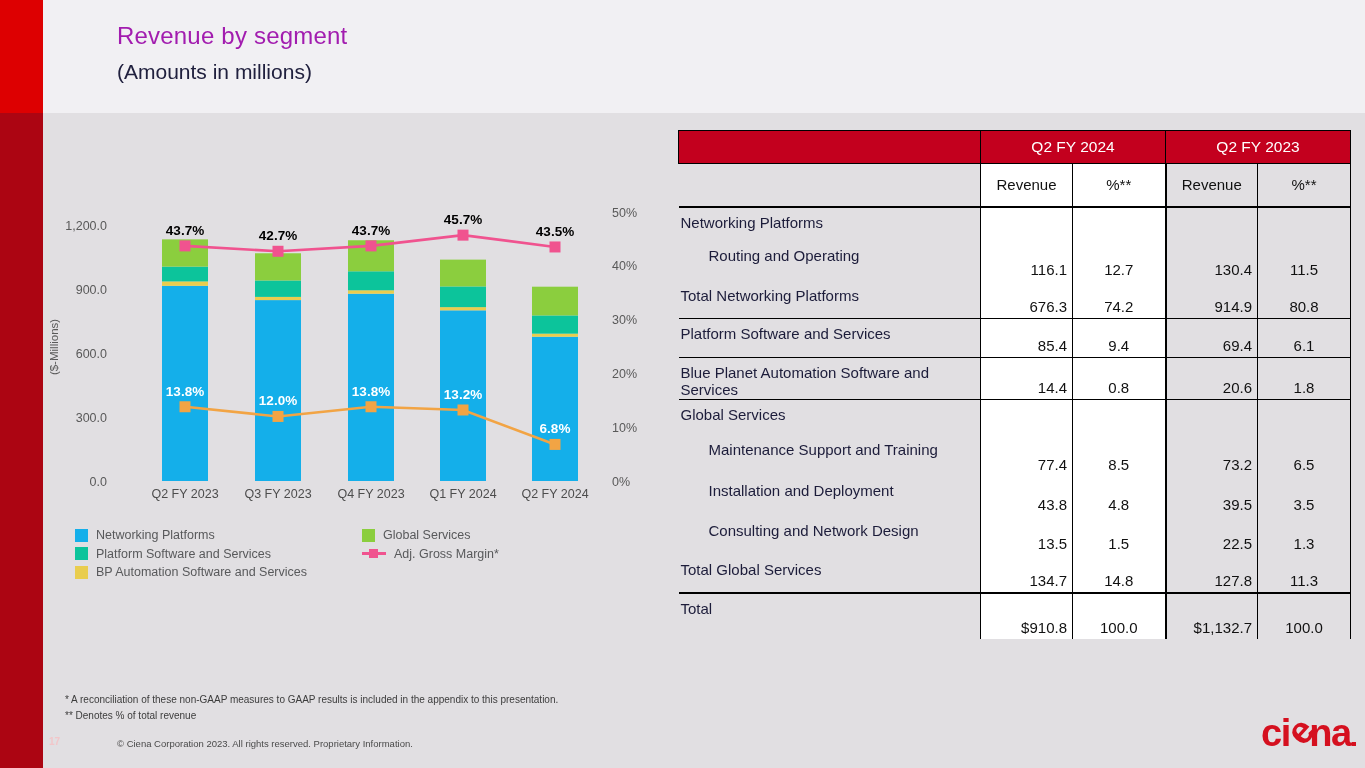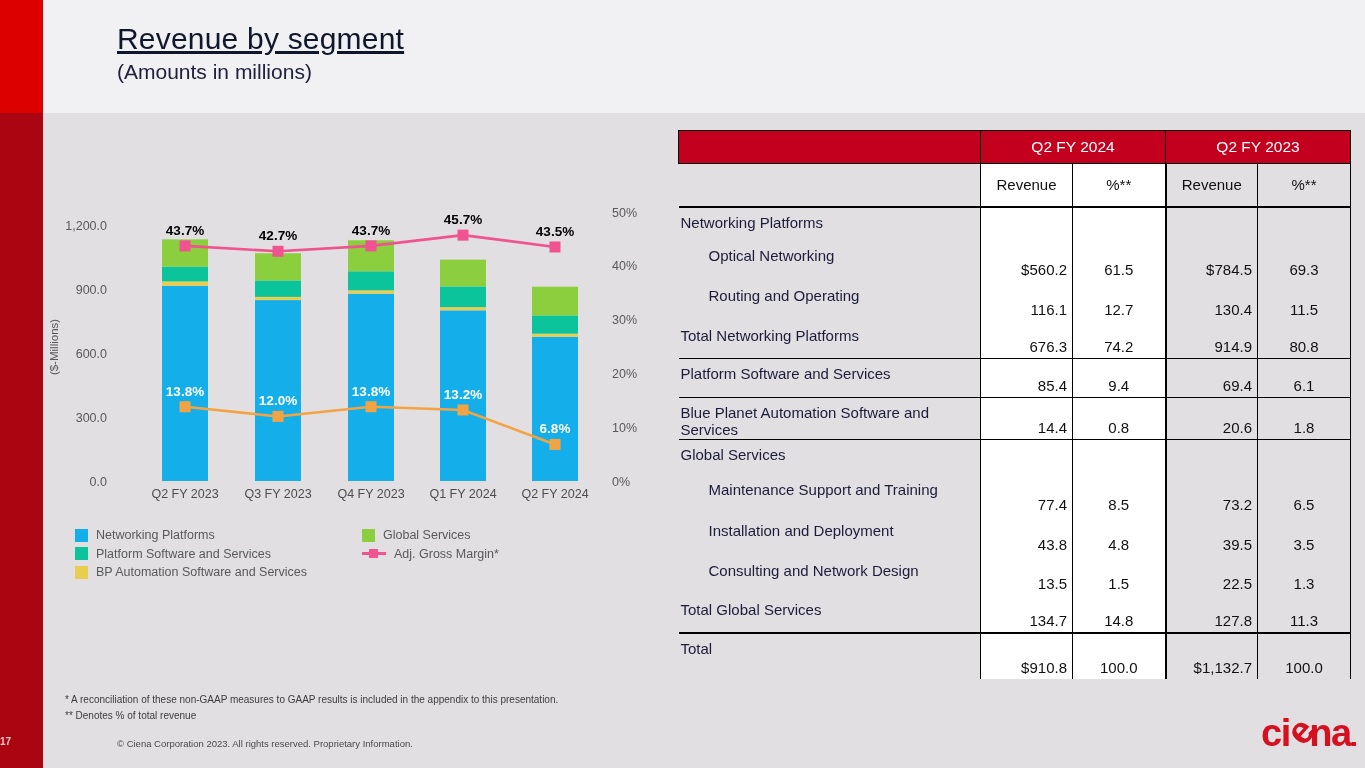--- a/index.html
+++ b/index.html
@@ -6,24 +6,24 @@
   html,body { width:1365px; height:768px; }
   body {
     font-family:"Liberation Sans", sans-serif;
     position:relative; overflow:hidden;
     background:#E1DFE2;
   }
   
   .header-band { position:absolute; left:43px; top:0; width:1322px; height:113px; background:#F1F0F3; }
   .left-bar-top { position:absolute; left:0; top:0; width:43px; height:113px; background:#DD0001; }
   .left-bar-bottom { position:absolute; left:0; top:113px; width:43px; height:655px; background:#AC0512; }
-  .page-number { position:absolute; left:0; top:736px; width:43px; text-align:left;
+  .page-number { position:absolute; left:17px; top:736px; width:43px; text-align:right;
     font-size:10px; font-weight:bold; color:#F2C6C9; }
-  .slide-title { position:absolute; left:117px; top:22px; font-size:30px; font-weight:500;
-    color:#0f172a; letter-spacing:.2px;text-decoration:underline; }
+  .slide-title { position:absolute; left:117px; top:22px; font-size:24px; font-weight:500;
+    color:#a21caf; letter-spacing:.2px; }
   .slide-subtitle { position:absolute; left:117px; top:60px; font-size:21px; color:#20203E; }
   
   .chart-wrap { position:absolute; left:43px; top:185px; width:630px; height:335px; }
   .chart-wrap svg { display:block; }
   
   .legend { position:absolute; left:75px; top:526px; display:grid;
     grid-template-columns:287px auto; grid-template-rows:repeat(3,18.5px);
     grid-auto-flow:column; font-size:12.5px; color:#58595B; }
   .leg-item { display:flex; align-items:center; gap:8px; }
   .sw-square { width:13px; height:13px; flex:0 0 13px; }
@@ -180,27 +180,20 @@
     </thead>
   <tbody id="table-body">
       <tr>
         <td class="lbl" style="height: 34px;">Networking Platforms</td>
         <td class="val c-rev1 rev"></td>
         <td class="val c-pct1 pct"></td>
         <td class="val c-rev2 rev"></td>
         <td class="val c-pct2 pct"></td>
       </tr>
       <tr>
-        <td class="lbl ind" style="height: 40px;">Optical Networking</td>
-        <td class="val c-rev1 rev">$560.2</td>
-        <td class="val c-pct1 pct">61.5</td>
-        <td class="val c-rev2 rev">$784.5</td>
-        <td class="val c-pct2 pct">69.3</td>
-      </tr>
-      <tr>
         <td class="lbl ind" style="height: 40px;">Routing and Operating</td>
         <td class="val c-rev1 rev">116.1</td>
         <td class="val c-pct1 pct">12.7</td>
         <td class="val c-rev2 rev">130.4</td>
         <td class="val c-pct2 pct">11.5</td>
       </tr>
       <tr>
         <td class="lbl" style="height: 38px;">Total Networking Platforms</td>
         <td class="val c-rev1 rev">676.3</td>
         <td class="val c-pct1 pct">74.2</td>

